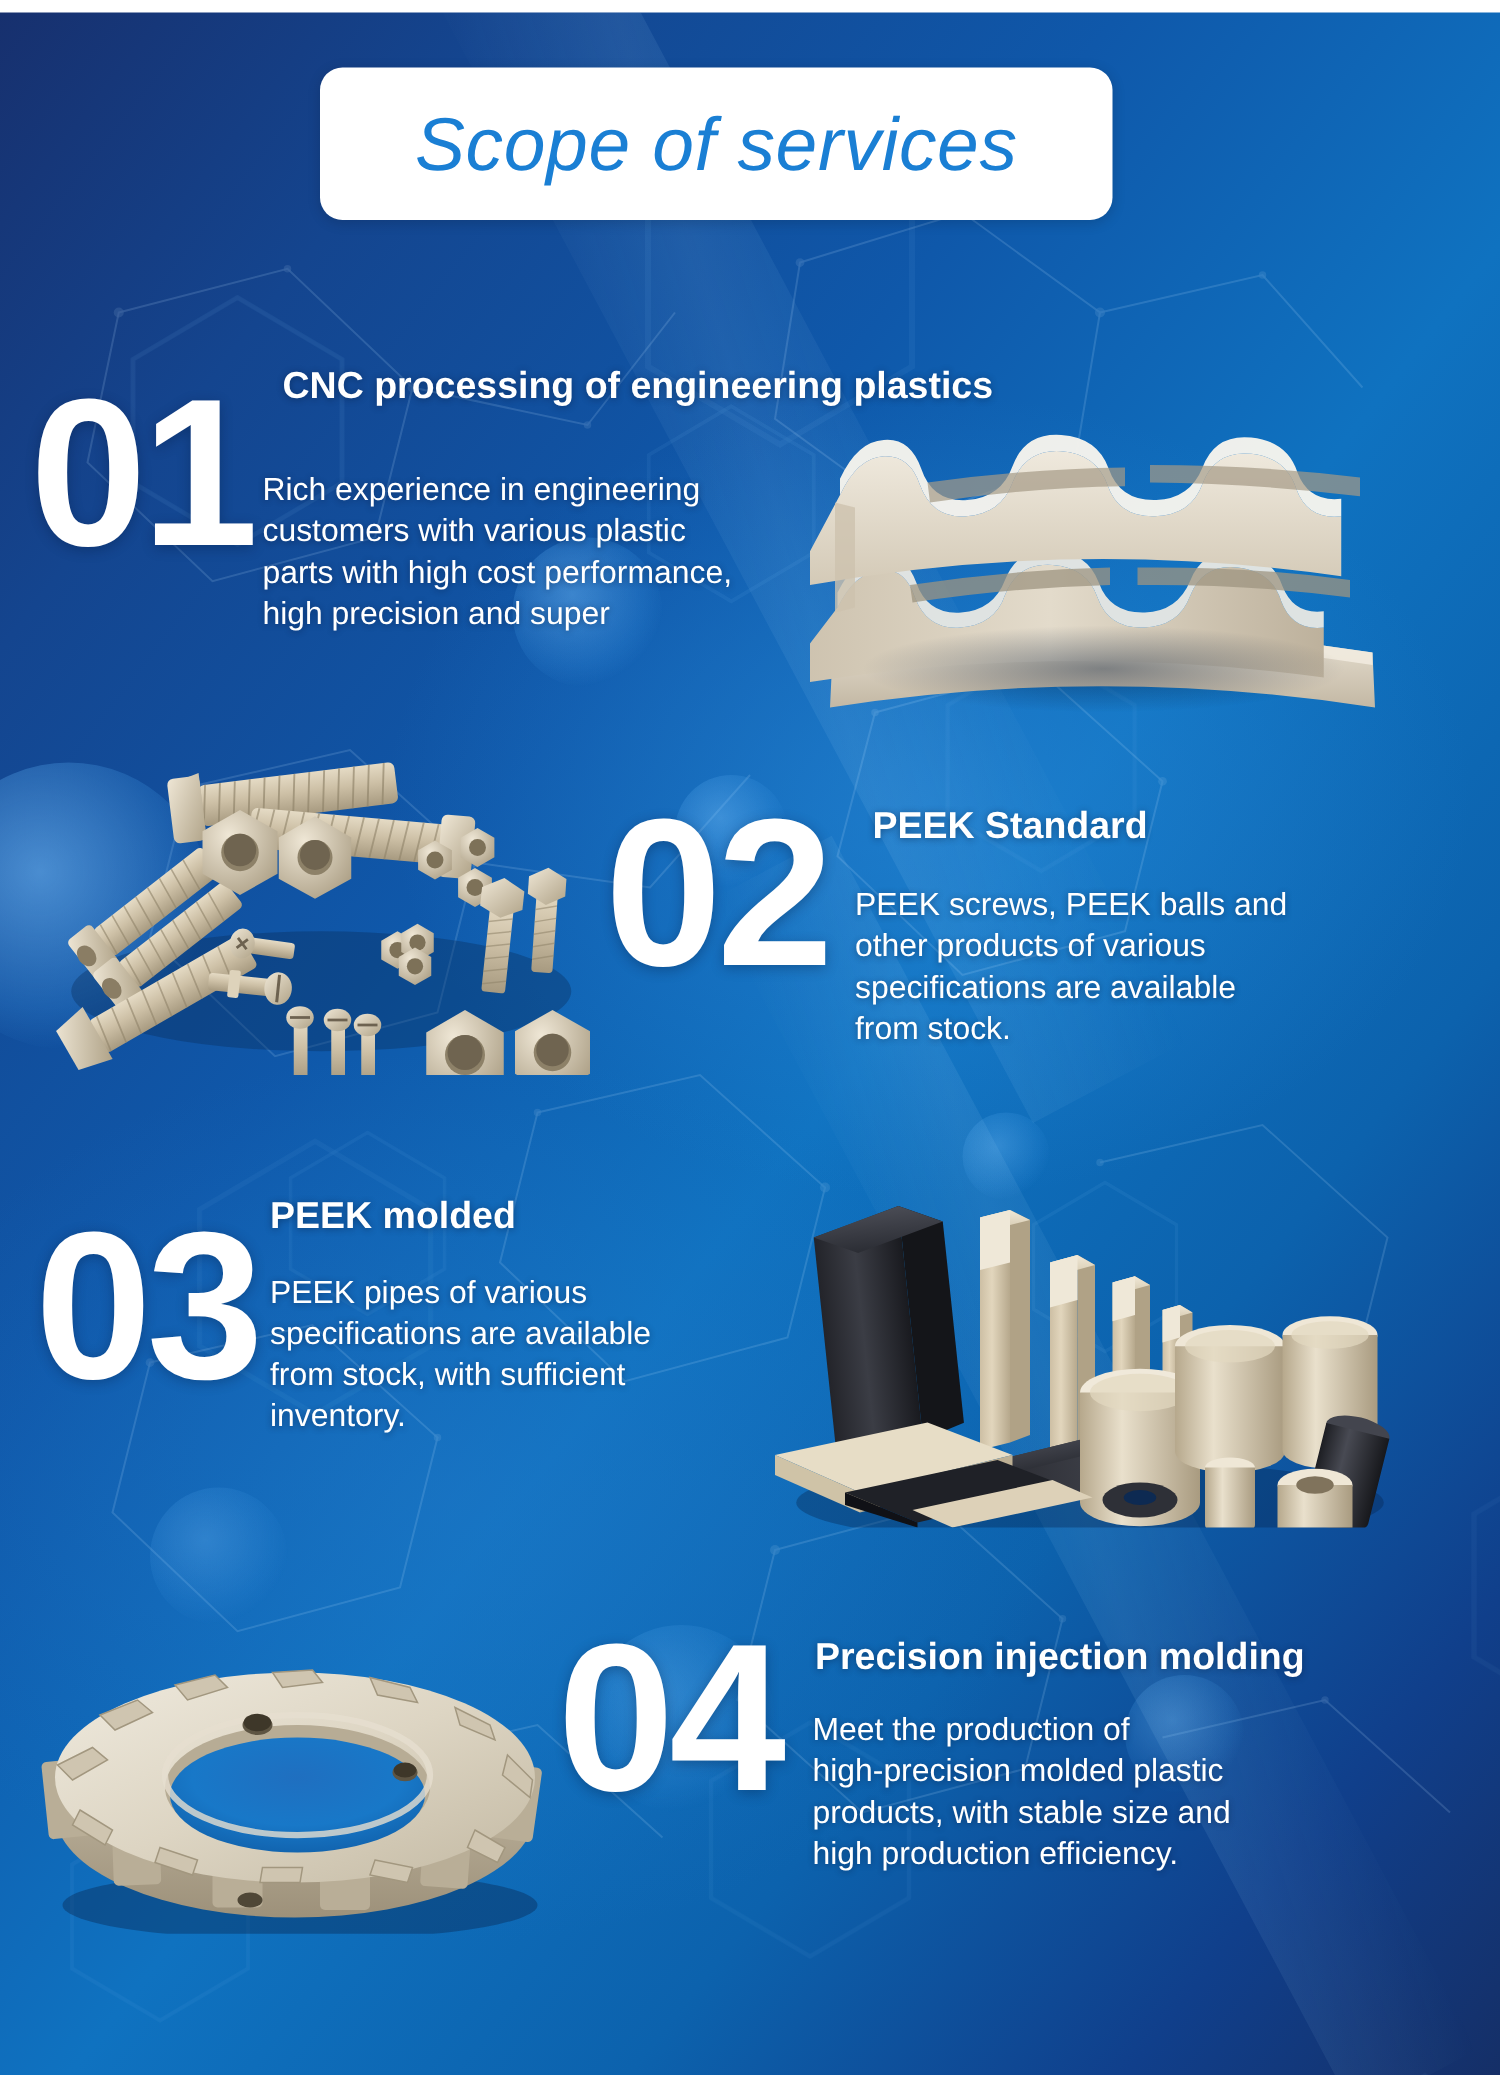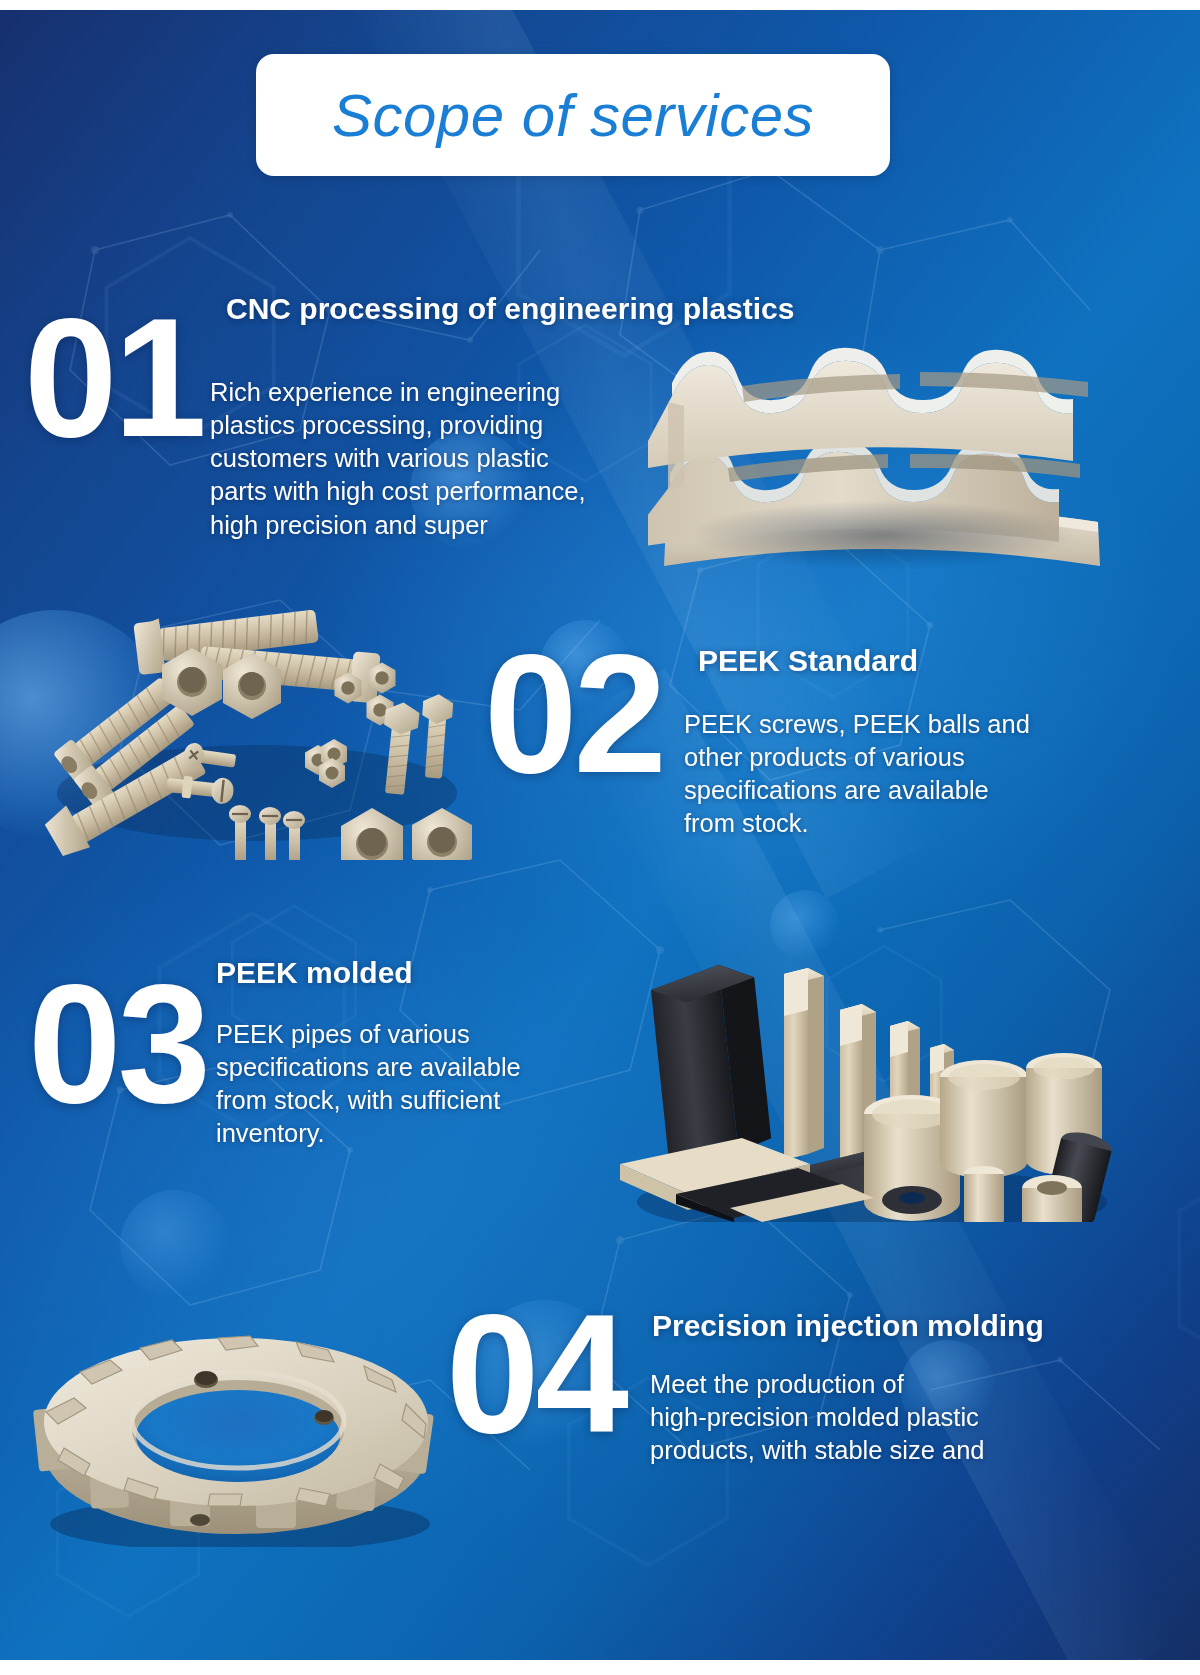--- a/index.html
+++ b/index.html
@@ -260,21 +260,20 @@
 
         <path d="M20 92 L20 180 L36 176 L36 96 Z" fill="#cdc2ae" opacity=".8"></path>
       </svg>
     </div>
 
     <div class="block">
       <div class="bignum" style="left:24px; top:296px;">01</div>
       <div class="heading" style="left:212px; top:282px;margin-left:14px;">CNC processing of engineering plastics</div>
       <div class="body" style="left:210px; top:356px; width:450px;margin-top:10px;">
         <div>Rich experience in engineering</div>
-        <div>plastics processing, providing</div>
         <div>customers with various plastic</div>
         <div>parts with high cost performance,</div>
         <div>high precision and super</div>
       </div>
     </div>
 
     <div class="photo" id="photo-screws">
       <svg viewBox="0 0 430 302" width="430" height="302">
         <defs>
           <linearGradient id="boltG" x1="0" y1="0" x2="0" y2="1">
@@ -651,17 +650,18 @@
       </svg>
     </div>
 
     <div class="block">
       <div class="bignum" style="left:446px; top:1292px;">04</div>
       <div class="heading" style="left:652px; top:1299px;">Precision injection molding</div>
       <div class="body" style="left:650px; top:1358px; width:440px;">
         <div>Meet the production of</div>
         <div>high-precision molded plastic</div>
         <div>products, with stable size and</div>
+        <div>high production efficiency.</div>
       </div>
     </div>
 
   </div>
 </div>
 
 </body></html>

